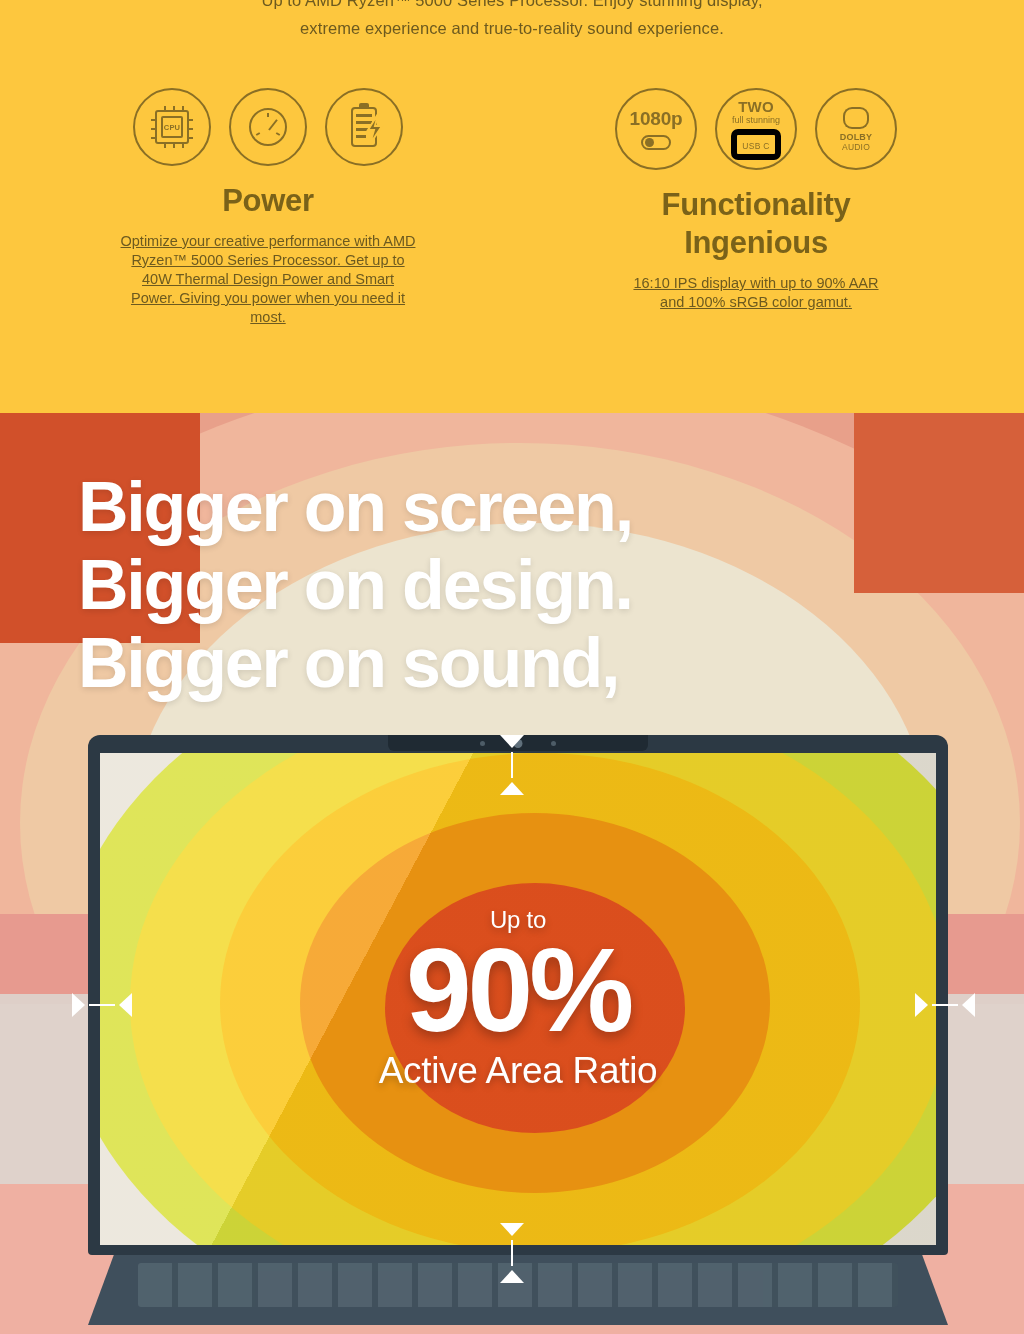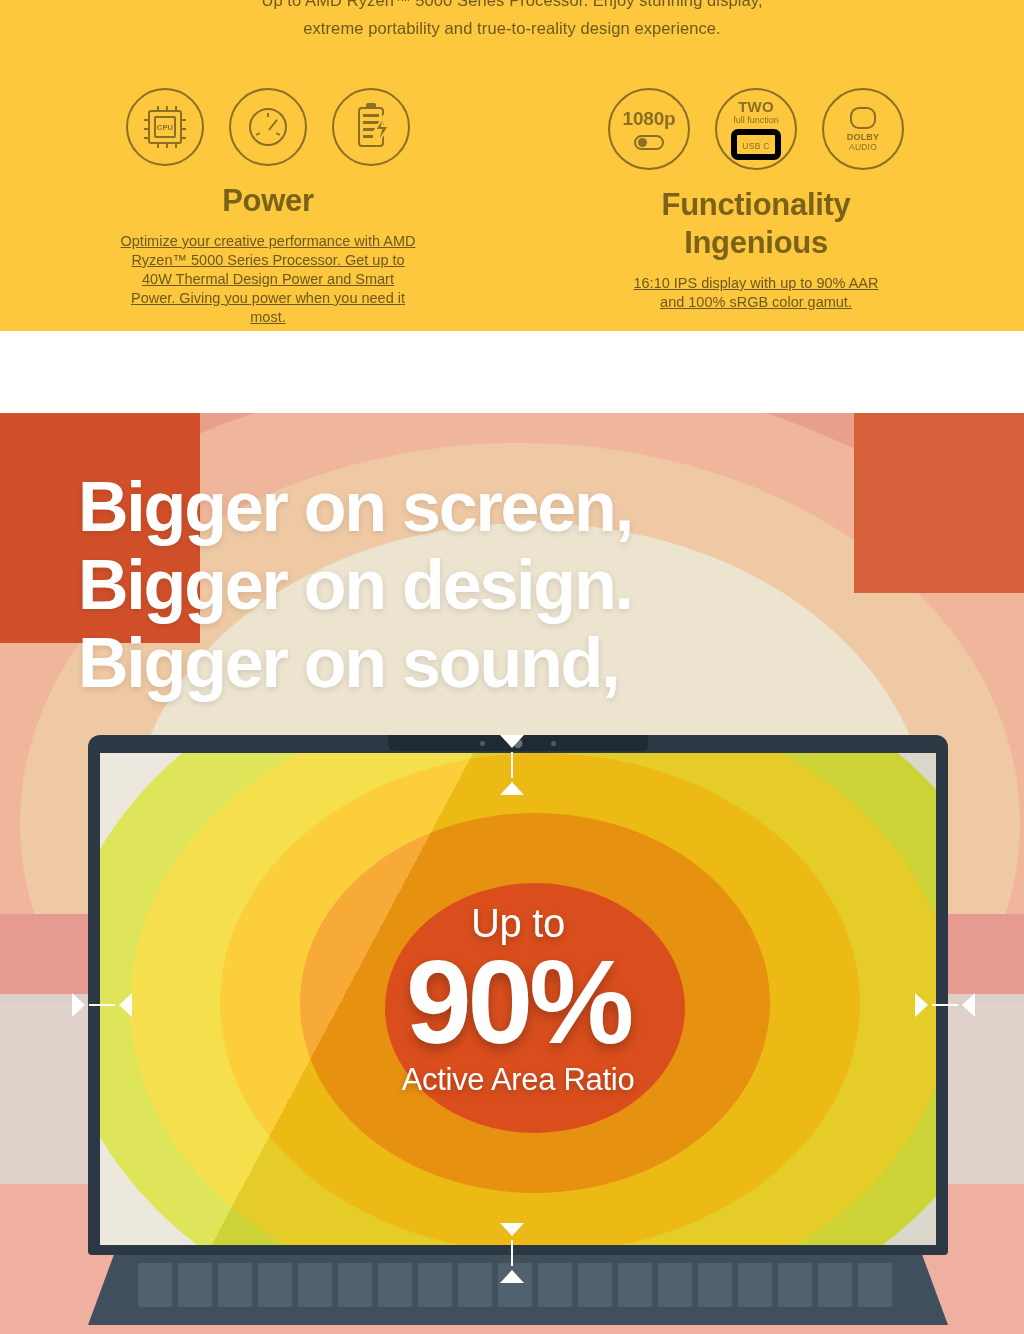--- a/index.html
+++ b/index.html
@@ -6,38 +6,38 @@
   html, body {
     width: 1024px; height: 1334px;
     font-family: "Liberation Sans", sans-serif;
     overflow: hidden;
     background: #ffffff;
   }
   .page { position: relative; width: 1024px; height: 1334px; overflow: hidden; }
 
   
   .panel-yellow {
-    position: absolute; left: 0; top: 0; width: 1024px; height: 331px;
+    position: absolute; left: 0; top: 0; width: 1024px; height: 413px;
     background: #fdc73e;
   }
   .intro-text {
     position: absolute; left: 0; top: -14px; width: 1024px;
     text-align: center; color: #6d5a1f;
     font-size: 16.5px; line-height: 28px; letter-spacing: 0.1px;
   }
   .intro-text .l1 { display:block; }
   .intro-text .l2 { display:block; }
 
   .feature-row {
     position: absolute; left: 0; top: 88px; width: 1024px;
     display: flex; justify-content: center; align-items: flex-start;
   }
   .feature-col { width: 470px; display:flex; flex-direction:column; align-items:center; }
   .feature-col.left { margin-right: 18px; }
-  .icon-row { display: flex; justify-content: center; align-items: center; gap: 25px; }
+  .icon-row { display: flex; justify-content: center; align-items: center; gap: 18px; }
 
   .circ {
     width: 78px; height: 78px; border-radius: 50%;
     border: 2px solid #8a6f25; display: flex; align-items: center; justify-content: center;
     position: relative;
   }
   .circ.wide { width: 82px; height: 82px; }
 
   .feature-title {
     margin-top: 16px; text-align:center;
@@ -135,23 +135,23 @@
   .s3 { width:820px; height:620px; left:30px; top:-60px; background:#f3d92a;}
   .s4 { width:640px; height:500px; left:120px; top:0px; background:#fbc516;}
   .s5 { width:470px; height:380px; left:200px; top:60px; background:#f59a12;}
   .s6 { width:300px; height:250px; left:285px; top:130px; background:#e8531f;}
   .screen-fold {
     position:absolute; left:0; top:0; width:836px; height:492px;
     background: linear-gradient(118deg, rgba(255,255,255,0.16) 0 34%, rgba(0,0,0,0.06) 34% 100%);
   }
   .screen-text { position:absolute; left:0; top:0; width:836px; height:492px; display:flex;
      flex-direction:column; align-items:center; justify-content:center; color:#fff; }
-  .st-up { font-size:40px; letter-spacing:-0.3px; text-shadow:0 3px 7px rgba(0,0,0,.25); }
+  .st-up { font-size:24px; letter-spacing:-0.3px; text-shadow:0 3px 7px rgba(0,0,0,.25); }
   .st-big { font-size:118px; font-weight:700; line-height:112px; letter-spacing:-4px; text-shadow:0 5px 12px rgba(0,0,0,.28); }
-  .st-sub { font-size:31px; letter-spacing:-0.3px; text-shadow:0 3px 7px rgba(0,0,0,.25); margin-top:4px;}
+  .st-sub { font-size:37px; letter-spacing:-0.3px; text-shadow:0 3px 7px rgba(0,0,0,.25); margin-top:4px;}
 
   .base {
     width:860px; height:70px; margin-top:0;
     background:#3f4f5c;
     clip-path: polygon(3% 0, 97% 0, 100% 100%, 0% 100%);
     position:relative;
   }
   .keys { position:absolute; left:50px; top:8px; width:760px; height:44px;
      background: repeating-linear-gradient(90deg,#53646f 0 34px,#41515d 34px 40px),
                  repeating-linear-gradient(180deg,#53646f 0 9px,#41515d 9px 11px);
@@ -171,21 +171,21 @@
 </style>
 </head>
 <body>
 
 <div class="page">
 
   <section class="panel-yellow">
 
     <div class="intro-text">
       <span class="l1">Up to AMD Ryzen™ 5000 Series Processor. Enjoy stunning display,</span>
-      <span class="l2">extreme portability and true-to-reality design experience.</span>
+      <span class="l2">extreme experience and true-to-reality sound experience.</span>
     </div>
 
     <div class="feature-row">
 
       <div class="feature-col left">
         <div class="icon-row">
 
           <div class="circ">
             <div class="cpu-box">
               <div class="inner">
@@ -243,21 +243,21 @@
               <div class="label">1080p</div>
               <div class="pill">
                   <i class="dot"></i>
                 </div>
             </div>
           </div>
 
           <div class="circ wide">
             <div class="twoc">
               <div class="t1">TWO</div>
-              <div class="t2">full function</div>
+              <div class="t2">full stunning</div>
               <div class="usbbox">
                 <span>USB C</span>
               </div>
             </div>
           </div>
 
           <div class="circ wide">
             <div class="dolby">
               <div class="dd">
                 <i class="half l"></i>

